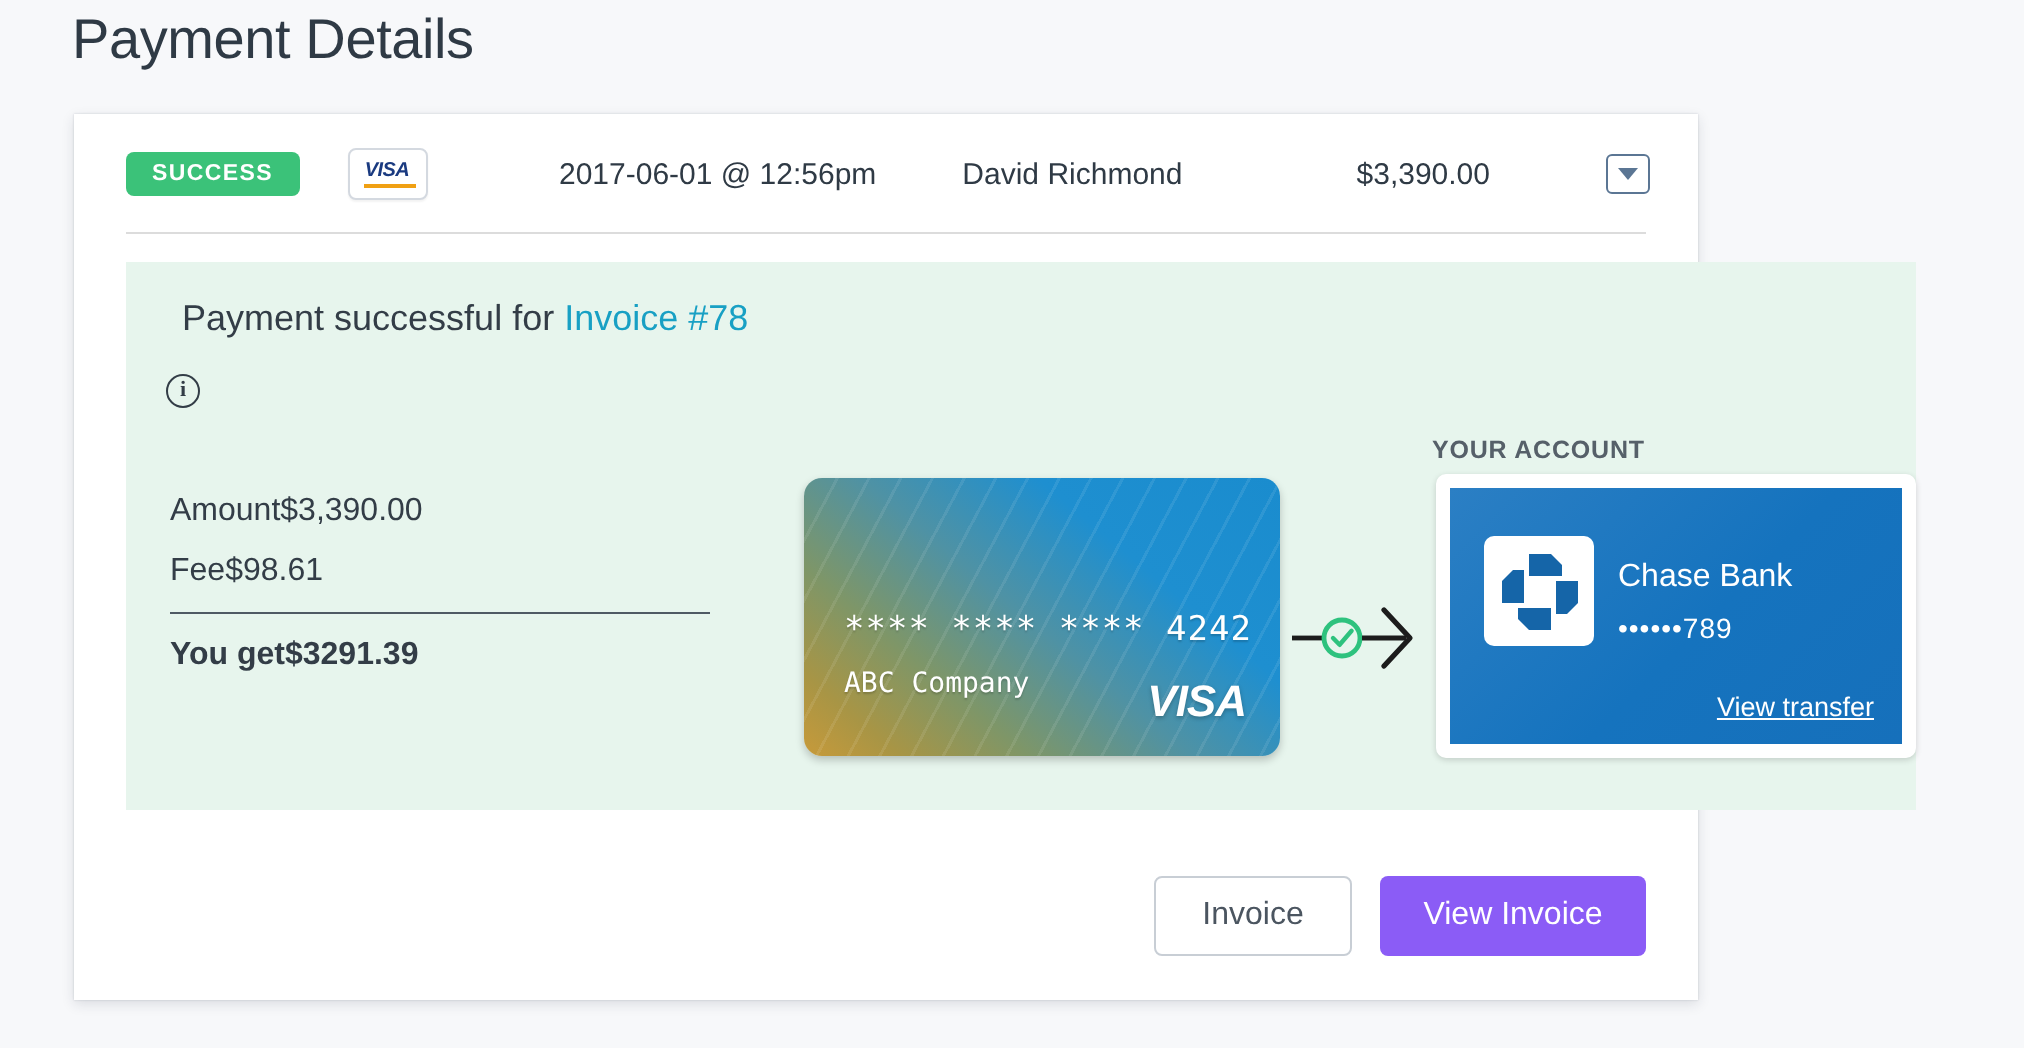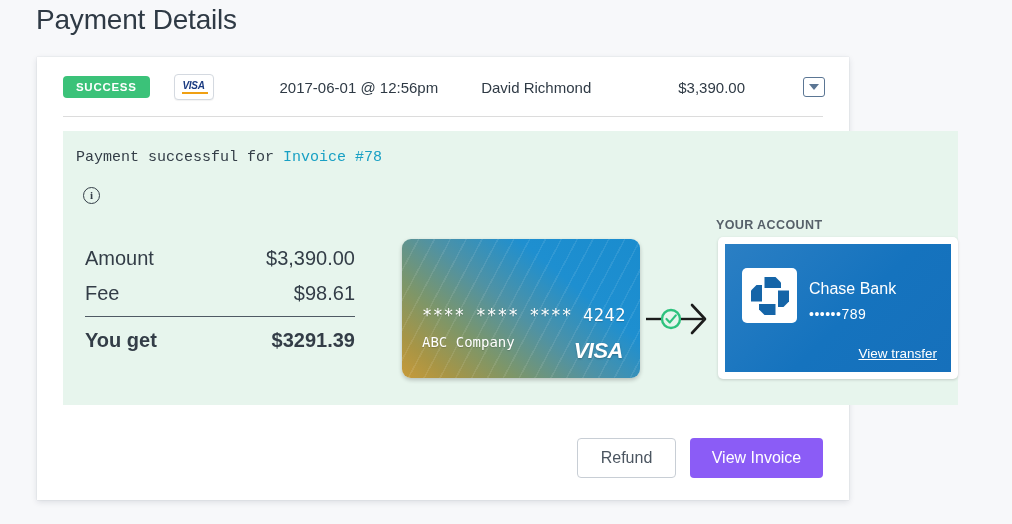--- a/index.html
+++ b/index.html
@@ -136,26 +136,25 @@
     position: absolute;
     left: 26px;
     top: 74px;
     width: 895px;
     height: 274px;
     background: #e7f5ed;
   }
 
   .gb-title {
     position: absolute;
-    left: 13px;
+    left: 28px;
     top: 18px;
-    font-size: 15px;
+    font-size: 18px;
     color: #333d47;
     font-weight: 400;
-    font-family: Liberation Mono, monospace;
   }
   .gb-title .link {
     color: #18a0c4;
   }
 
   .gb-sub {
     position: absolute;
     left: 20px;
     top: 56px;
     display: flex;
@@ -179,22 +178,22 @@
 
   
   .amounts {
     position: absolute;
     left: 22px;
     top: 110px;
     width: 270px;
   }
   .amt-row {
     display: flex;
-    justify-content: space-between;
-    font-size: 20px;
+    justify-content: flex-start;
+    font-size: 16px;
     color: #333d47;
     padding: 6px 0;
   }
   .amt-rule {
     height: 1px;
     background: #4f5a64;
     margin: 5px 0 4px;
   }
   .amt-row.total { font-weight: bold; padding-top: 8px; }
 
@@ -439,17 +438,17 @@
         </div>
         <div class="acct-name">Chase Bank</div>
         <div class="acct-num">••••••789</div>
         <div class="acct-link">View transfer</div>
       </div>
     </div>
 
   </div>
 
   <div class="footer">
-    <button class="btn-refund">Refund</button>
+    <button class="btn-refund">Invoice</button>
     <button class="btn-invoice">View Invoice</button>
   </div>
 
 </div>
 
 </body></html>

